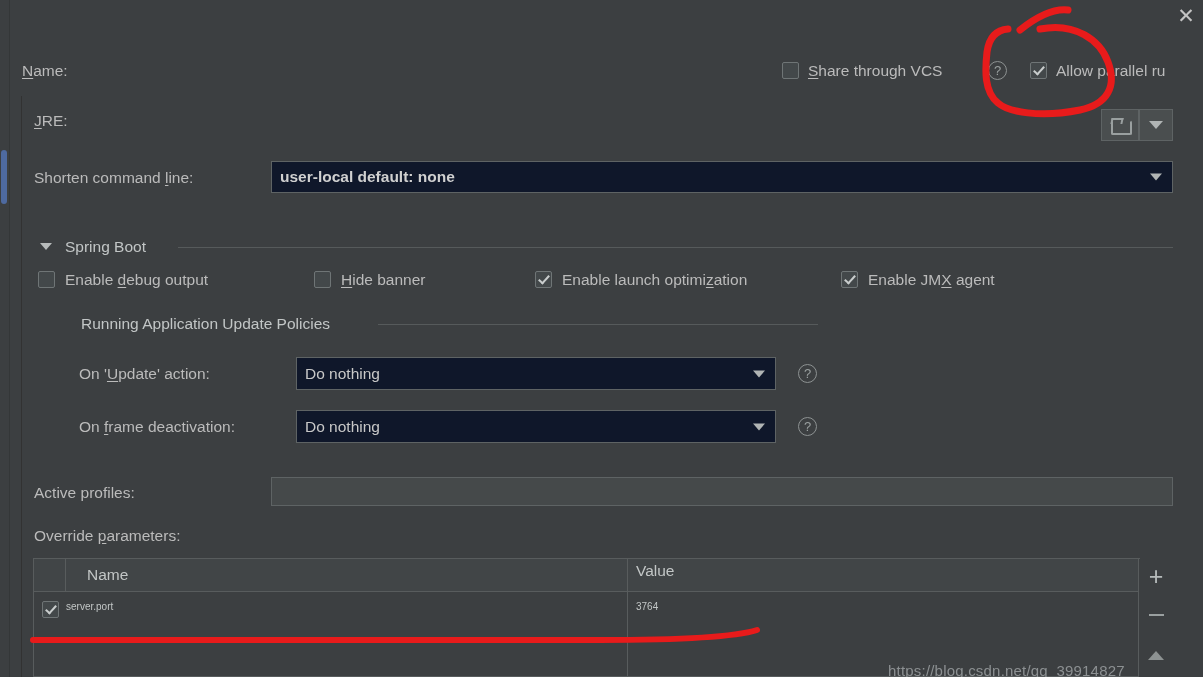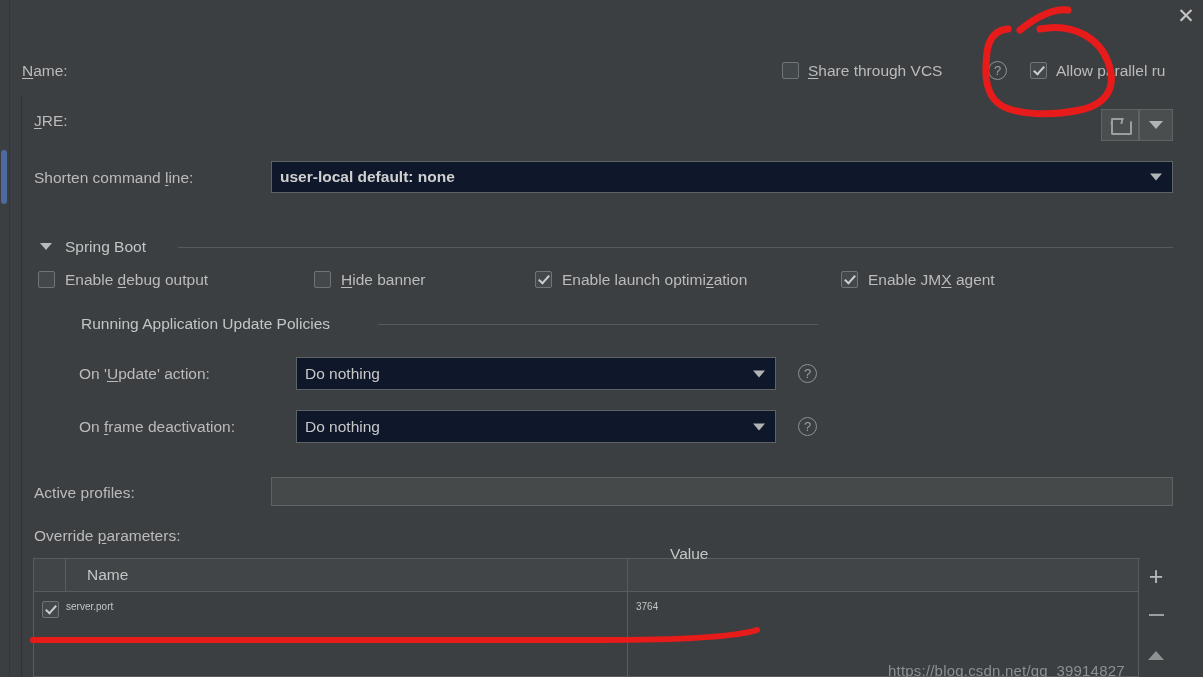--- a/index.html
+++ b/index.html
@@ -362,21 +362,21 @@
   </div>
 
   <div class="lbl" style="left:34px; top:527px;">Override <u>p</u>arameters:</div>
 
   <div class="tbl-wrap" style="left:33px; top:558px; width:1107px; height:119px;">
   </div>
   <div class="tbl-head" style="left:34px; top:559px; width:1105px; height:33px;"></div>
   <div class="vsep" style="left:65px; top:559px; height:33px;"></div>
   <div class="vsep" style="left:627px; top:559px; height:118px;"></div>
   <div class="tbl-head-cell" style="left:77px; top:566px;margin-left:10px;">Name</div>
-  <div class="tbl-head-cell" style="left:636px; top:545px;margin-left:34px;">Value</div>
+  <div class="tbl-head-cell" style="left:636px; top:562px;">Value</div>
 
   <div class="cb checked" style="left:42px; top:601px;"></div>
   <div class="row-cell" style="left:66px; top:601px;">server.port</div>
   <div class="row-cell" style="left:636px; top:601px;">3764</div>
 
   <div class="tbl-sidebar" style="left:1138px; top:559px; width:60px; height:118px;"></div>
   <div class="side-btn" style="left:1141px; top:562px;">
     <span class="plus-g">+</span>
   </div>
   <div class="side-btn" style="left:1141px; top:601px;">

